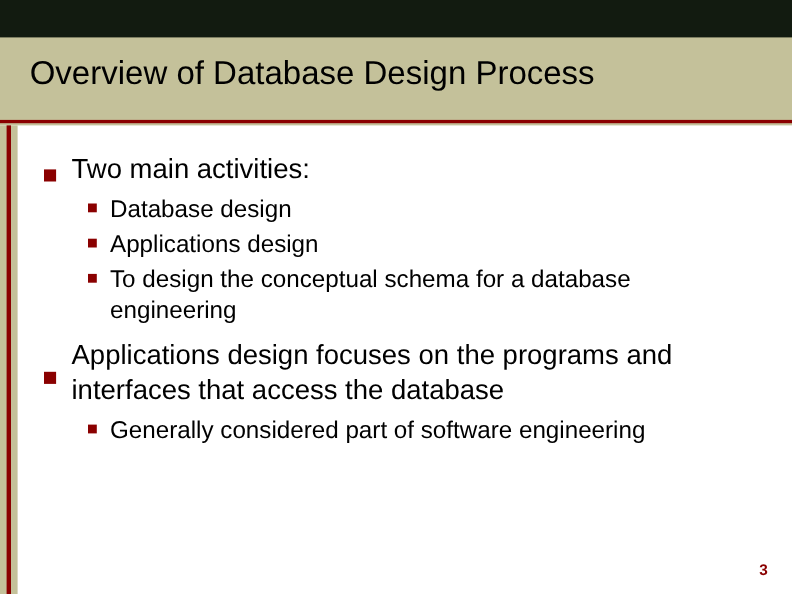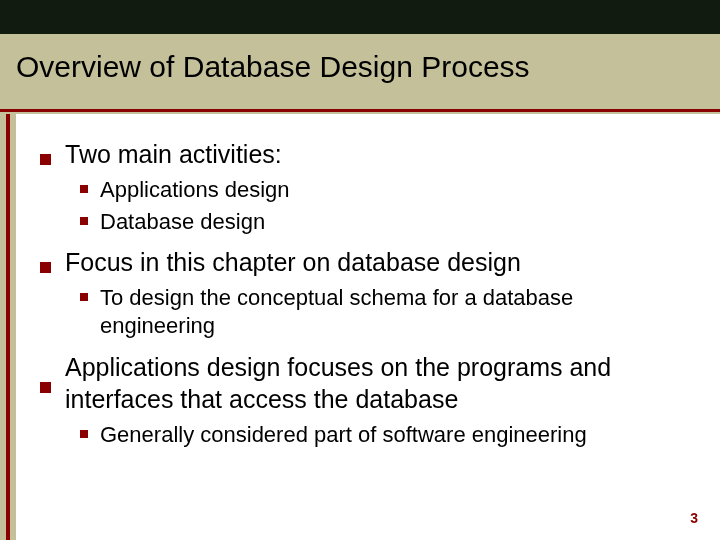--- a/index.html
+++ b/index.html
@@ -31,21 +31,21 @@
     top: 0;
     left: 0;
     width: 720px;
     height: 34px;
     background: #121b10;
     z-index: 1;
   }
   .title-zone {
     position: absolute;
     top: 50px;
-    left: 16px;
+    left: 27px;
     right: 24px;
     height: 48px;
     z-index: 2;
   }
   .slide-title {
     font-size: 30px;
     color: #000000;
     font-weight: 400;
   }
   .title-rule {
@@ -142,31 +142,27 @@
   <div class="left-stripe-inner"></div>
 
   <div class="content">
 
     <div class="lvl1">
       <div class="sq-l"></div>
       <div class="t1">Two main activities:</div>
     </div>
     <div class="lvl2">
       <div class="sq-s"></div>
-      <div class="t2">Applications design</div>
+      <div class="t2">Database design</div>
     </div>
     <div class="lvl2">
       <div class="sq-s"></div>
-      <div class="t2">Database design</div>
+      <div class="t2">Applications design</div>
     </div>
 
-    <div class="lvl1">
-      <div class="sq-l"></div>
-      <div class="t1">Focus in this chapter on database design</div>
-    </div>
     <div class="lvl2">
       <div class="sq-s"></div>
       <div class="t2">To design the conceptual schema for a database engineering</div>
     </div>
 
     <div class="lvl1">
       <div class="sq-l"></div>
       <div class="t1">Applications design focuses on the programs and interfaces that access the database</div>
     </div>
     <div class="lvl2">

